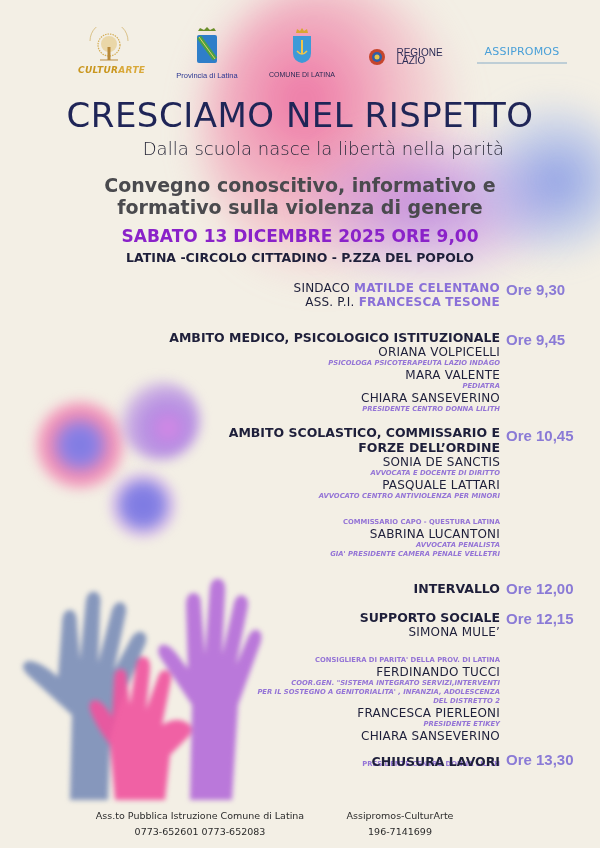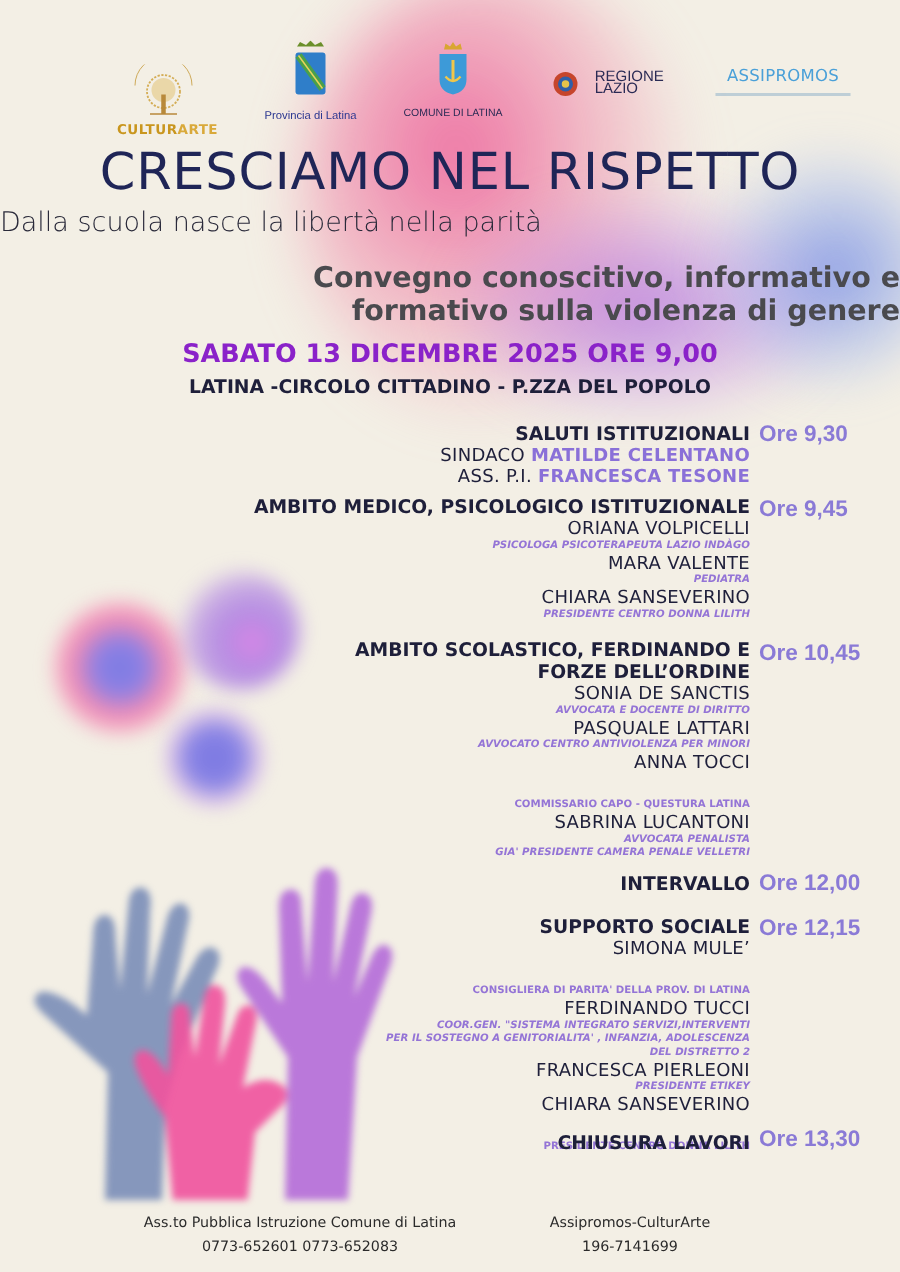--- a/index.html
+++ b/index.html
@@ -45,25 +45,25 @@
   .logos { position: absolute; left: 0; top: 25px; width: 600px; height: 65px; }
   .logo { position: absolute; text-align: center; }
   .logo .cap { display: block; font-size: 7px; color: #2b2b55; margin-top: 2px; white-space: nowrap; }
 
   .title {
     position: absolute; left: 0; width: 600px; top: 95px; text-align: center;
     font-family: "DejaVu Sans", sans-serif; font-size: 34px; color: #1f2557;
     letter-spacing: 0.5px; font-weight: 400;
   }
   .subtitle {
-    position: absolute; left: 0; width: 476px; top: 138px; text-align: left;
-    font-family: "DejaVu Sans", sans-serif; font-size: 18px; color: #2a2a3a; font-weight: 300;
+    position: absolute; left: 0; width: 476px; top: 138px; text-align: right;
+    font-family: "DejaVu Sans", sans-serif; font-size: 18px; color: #2a2a3a; font-weight: 300; padding-left: 28px;
   }
   .conv {
-    position: absolute; left: 0; width: 600px; top: 174px; text-align: right;
+    position: absolute; left: 0; width: 600px; top: 174px; text-align: center;
     font-family: "DejaVu Sans", sans-serif; font-size: 19px; font-weight: bold; color: #4a4a4e;
     line-height: 22px;
   }
   .date {
     position: absolute; left: 0; width: 600px; top: 226px; text-align: center;
     font-family: "DejaVu Sans", sans-serif; font-size: 17px; font-weight: bold; color: #8a22c9;
   }
   .place {
     position: absolute; left: 0; width: 600px; top: 250px; text-align: center;
     font-family: "DejaVu Sans", sans-serif; font-size: 12.5px; font-weight: bold; color: #1e1f3a;
@@ -102,21 +102,21 @@
   <g fill="#b46ad8" opacity="0.9">
     <path d="M180 235 L182 140 L152 95 Q145 85 151 80 Q158 78 166 88 L178 104 L176 40 Q176 28 184 28 Q191 28 191 40 L195 90 L200 22 Q202 12 210 14 Q216 16 215 28 L212 90 L224 38 Q227 28 234 31 Q240 34 237 46 L226 100 L238 72 Q243 62 249 66 Q254 70 249 82 L228 140 L222 235 Z"></path>
   </g>
 
   <g fill="#f0559e" opacity="0.92">
     <path d="M105 235 L100 180 Q85 160 80 145 Q78 135 86 135 Q94 137 102 152 L104 115 Q104 104 111 104 Q117 104 117 115 L120 140 L126 100 Q128 90 135 92 Q141 94 140 105 L136 145 L148 112 Q151 103 158 106 Q163 110 160 120 L152 160 Q168 150 180 160 Q184 168 175 175 L160 190 L155 235 Z"></path>
   </g>
 </svg>
 
 <div class="logos">
-  <div class="logo" style="left:78px; top:18px; width:62px;">
+  <div class="logo" style="left:78px; top:2px; width:62px;font-style:italic;">
     <svg width="50" height="36" viewBox="0 0 50 36">
       <path d="M6 14 A19 19 0 0 1 44 14" fill="none" stroke="#c9a24a" stroke-width="0.6"></path>
       <circle cx="25" cy="18" r="11" fill="none" stroke="#d4ad55" stroke-width="1.2" stroke-dasharray="1.5 1"></circle>
       <circle cx="25" cy="17" r="8" fill="#e2c276" opacity="0.55"></circle>
       <rect x="23.5" y="20" width="3" height="13" fill="#b8893a"></rect>
       <path d="M16 33 L34 33" stroke="#b8893a" stroke-width="1"></path>
     </svg>
     <span style="display:block; font-family:'DejaVu Sans',sans-serif; font-weight:bold; font-size:9px; letter-spacing:0.3px; margin-top:-2px;">
       <span style="color:#c9961e;">CULTUR</span><span style="color:#d9a93a;">ARTE</span>
     </span>
@@ -165,45 +165,43 @@
 <div class="conv">
   <div>Convegno conoscitivo, informativo e</div>
   <div>formativo sulla violenza di genere</div>
 </div>
 <div class="date">SABATO 13 DICEMBRE 2025 ORE 9,00</div>
 <div class="place">LATINA -CIRCOLO CITTADINO - P.ZZA DEL POPOLO</div>
 
 <div class="program">
 
   <div class="sec" style="top:281px;">
-    <div class="sec-head">SALUTI ISTITUZIONALI</div>
     <div class="pname"><span>SINDACO </span><span class="hl">MATILDE CELENTANO</span></div>
     <div class="pname"><span>ASS. P.I. </span><span class="hl">FRANCESCA TESONE</span></div>
   </div>
   <div class="time" style="top:281px;">Ore 9,30</div>
 
   <div class="sec" style="top:330px;">
     <div class="sec-head">AMBITO MEDICO, PSICOLOGICO ISTITUZIONALE</div>
     <div class="pname">ORIANA VOLPICELLI</div>
     <div class="prole">PSICOLOGA PSICOTERAPEUTA LAZIO INDÀGO</div>
     <div class="pname">MARA VALENTE</div>
     <div class="prole">PEDIATRA</div>
     <div class="pname">CHIARA SANSEVERINO</div>
     <div class="prole">PRESIDENTE CENTRO DONNA LILITH</div>
   </div>
   <div class="time" style="top:331px;">Ore 9,45</div>
 
   <div class="sec" style="top:425px;">
-    <div class="sec-head">AMBITO SCOLASTICO, FERDINANDO E</div>
+    <div class="sec-head">AMBITO SCOLASTICO, COMMISSARIO E</div>
     <div class="sec-head">FORZE DELL’ORDINE</div>
     <div class="pname">SONIA DE SANCTIS</div>
     <div class="prole">AVVOCATA  E DOCENTE DI DIRITTO</div>
     <div class="pname">PASQUALE LATTARI</div>
     <div class="prole">AVVOCATO CENTRO ANTIVIOLENZA PER MINORI</div>
-    <div class="pname">ANNA TOCCI</div>
     <div class="prole up">COMMISSARIO CAPO - QUESTURA LATINA</div>
     <div class="pname">SABRINA LUCANTONI</div>
     <div class="prole">AVVOCATA PENALISTA</div>
     <div class="prole">GIA' PRESIDENTE CAMERA PENALE VELLETRI</div>
   </div>
   <div class="time" style="top:427px;">Ore 10,45</div>
 
   <div class="sec" style="top:581px;">
     <div class="sec-head">INTERVALLO</div>
   </div>
@@ -227,16 +225,16 @@
   <div class="sec" style="top:754px;">
     <div class="sec-head">CHIUSURA LAVORI</div>
   </div>
   <div class="time" style="top:751px;">Ore 13,30</div>
 </div>
 
 <div class="footer" style="left:80px; width:240px;">
   <div>Ass.to Pubblica Istruzione Comune di Latina</div>
   <div>0773-652601  0773-652083</div>
 </div>
-<div class="footer" style="left:350px; width:140px;">
+<div class="footer" style="left:330px; width:140px;">
   <div>Assipromos-CulturArte</div>
   <div>196-7141699</div>
 </div>
 
 </body></html>

